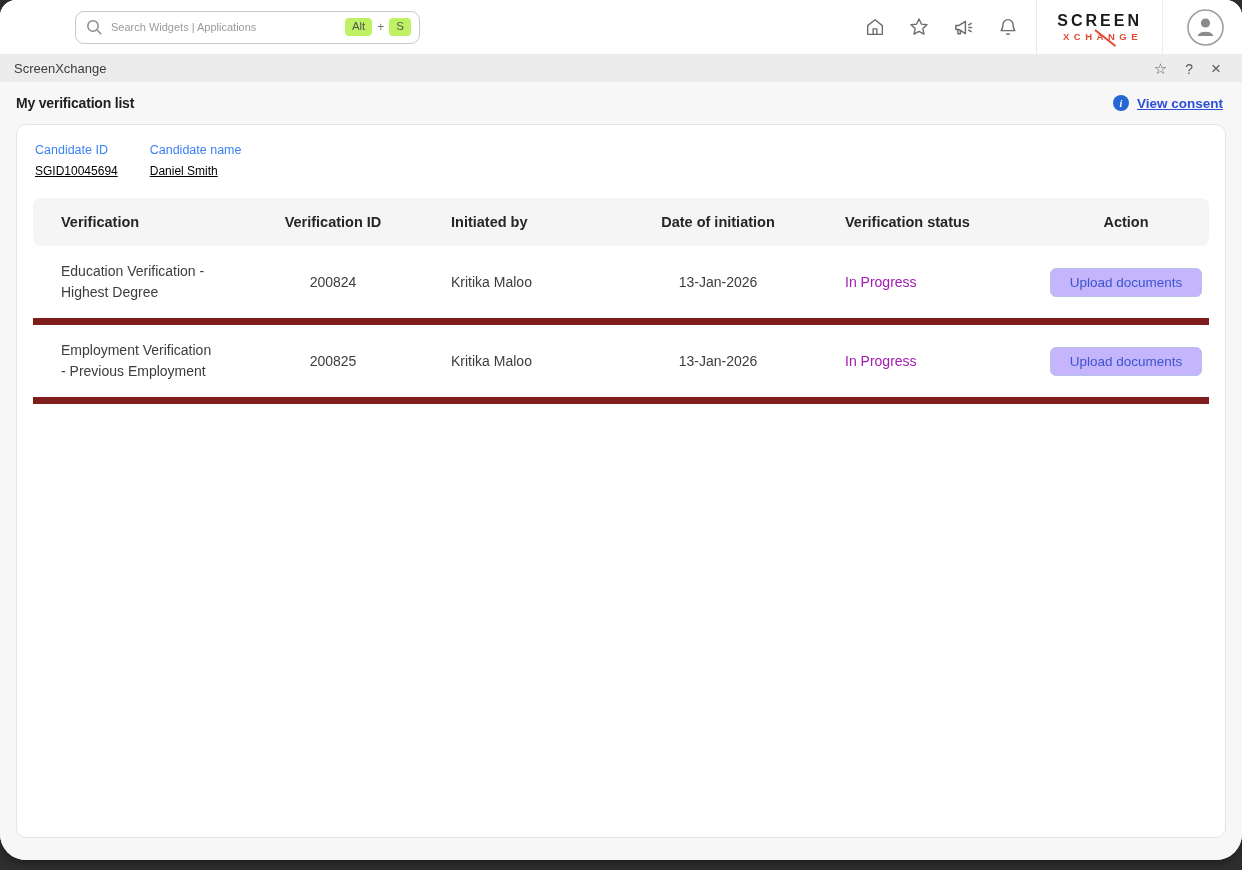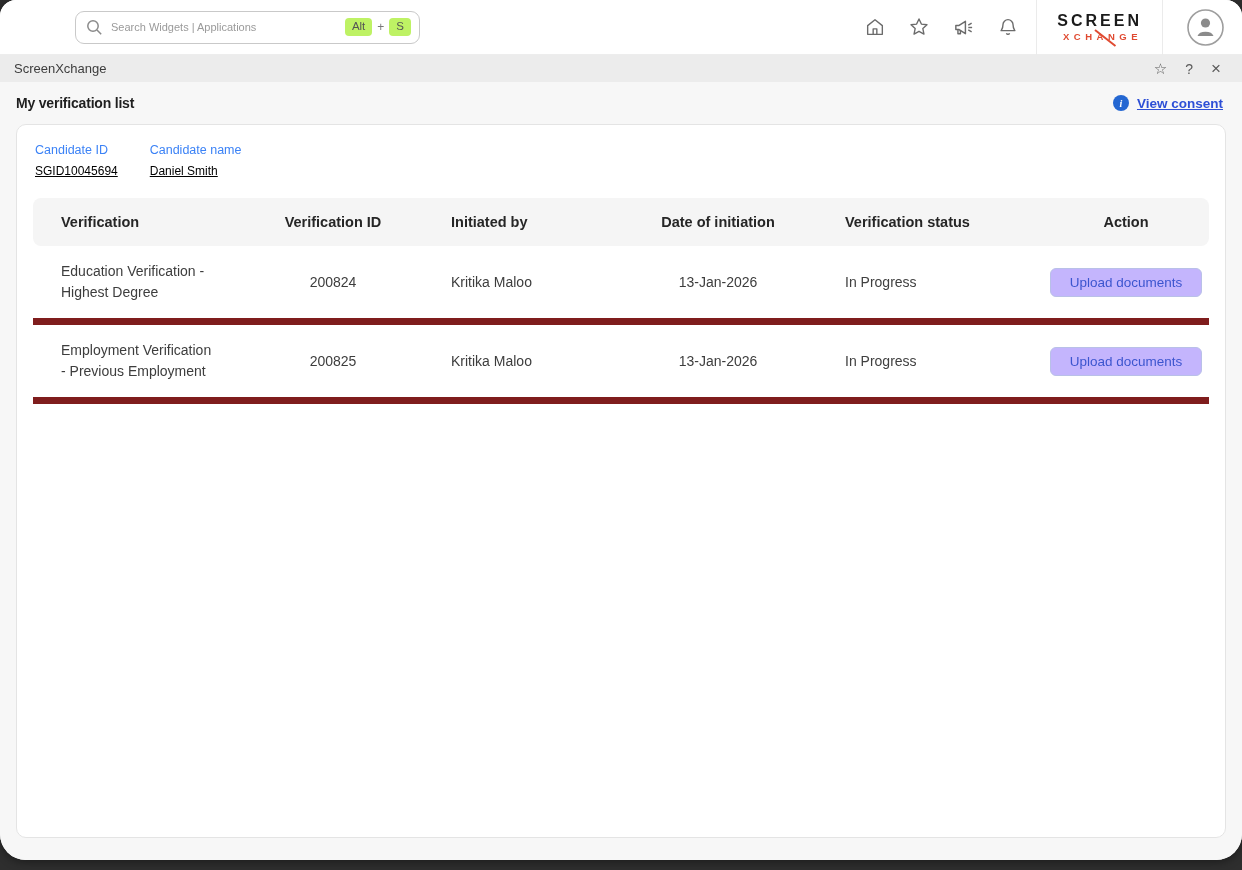--- a/index.html
+++ b/index.html
@@ -165,21 +165,21 @@
     border-radius: 8px;
     min-height: 48px;
     font-size: 14.5px; font-weight: 700; color: #262626;
   }
   .tbody .trow {
     border-bottom: 7px solid #7f1d1d;
     padding: 15px 0;
     font-size: 14px; color: #3d3d3d;
     line-height: 1.5;
   }
-  .status { color: #404040; }
+  .status { color: #a21caf; }
   .upload-btn {
     display: inline-block;
     padding: 6px 19px;
     background: #c4b5fd;
     border: 1px solid #b9c0e8;
     border-radius: 6px;
     color: #3c55cf;
     font-size: 13.5px;
     font-family: "Liberation Sans", sans-serif;
     cursor: pointer;

